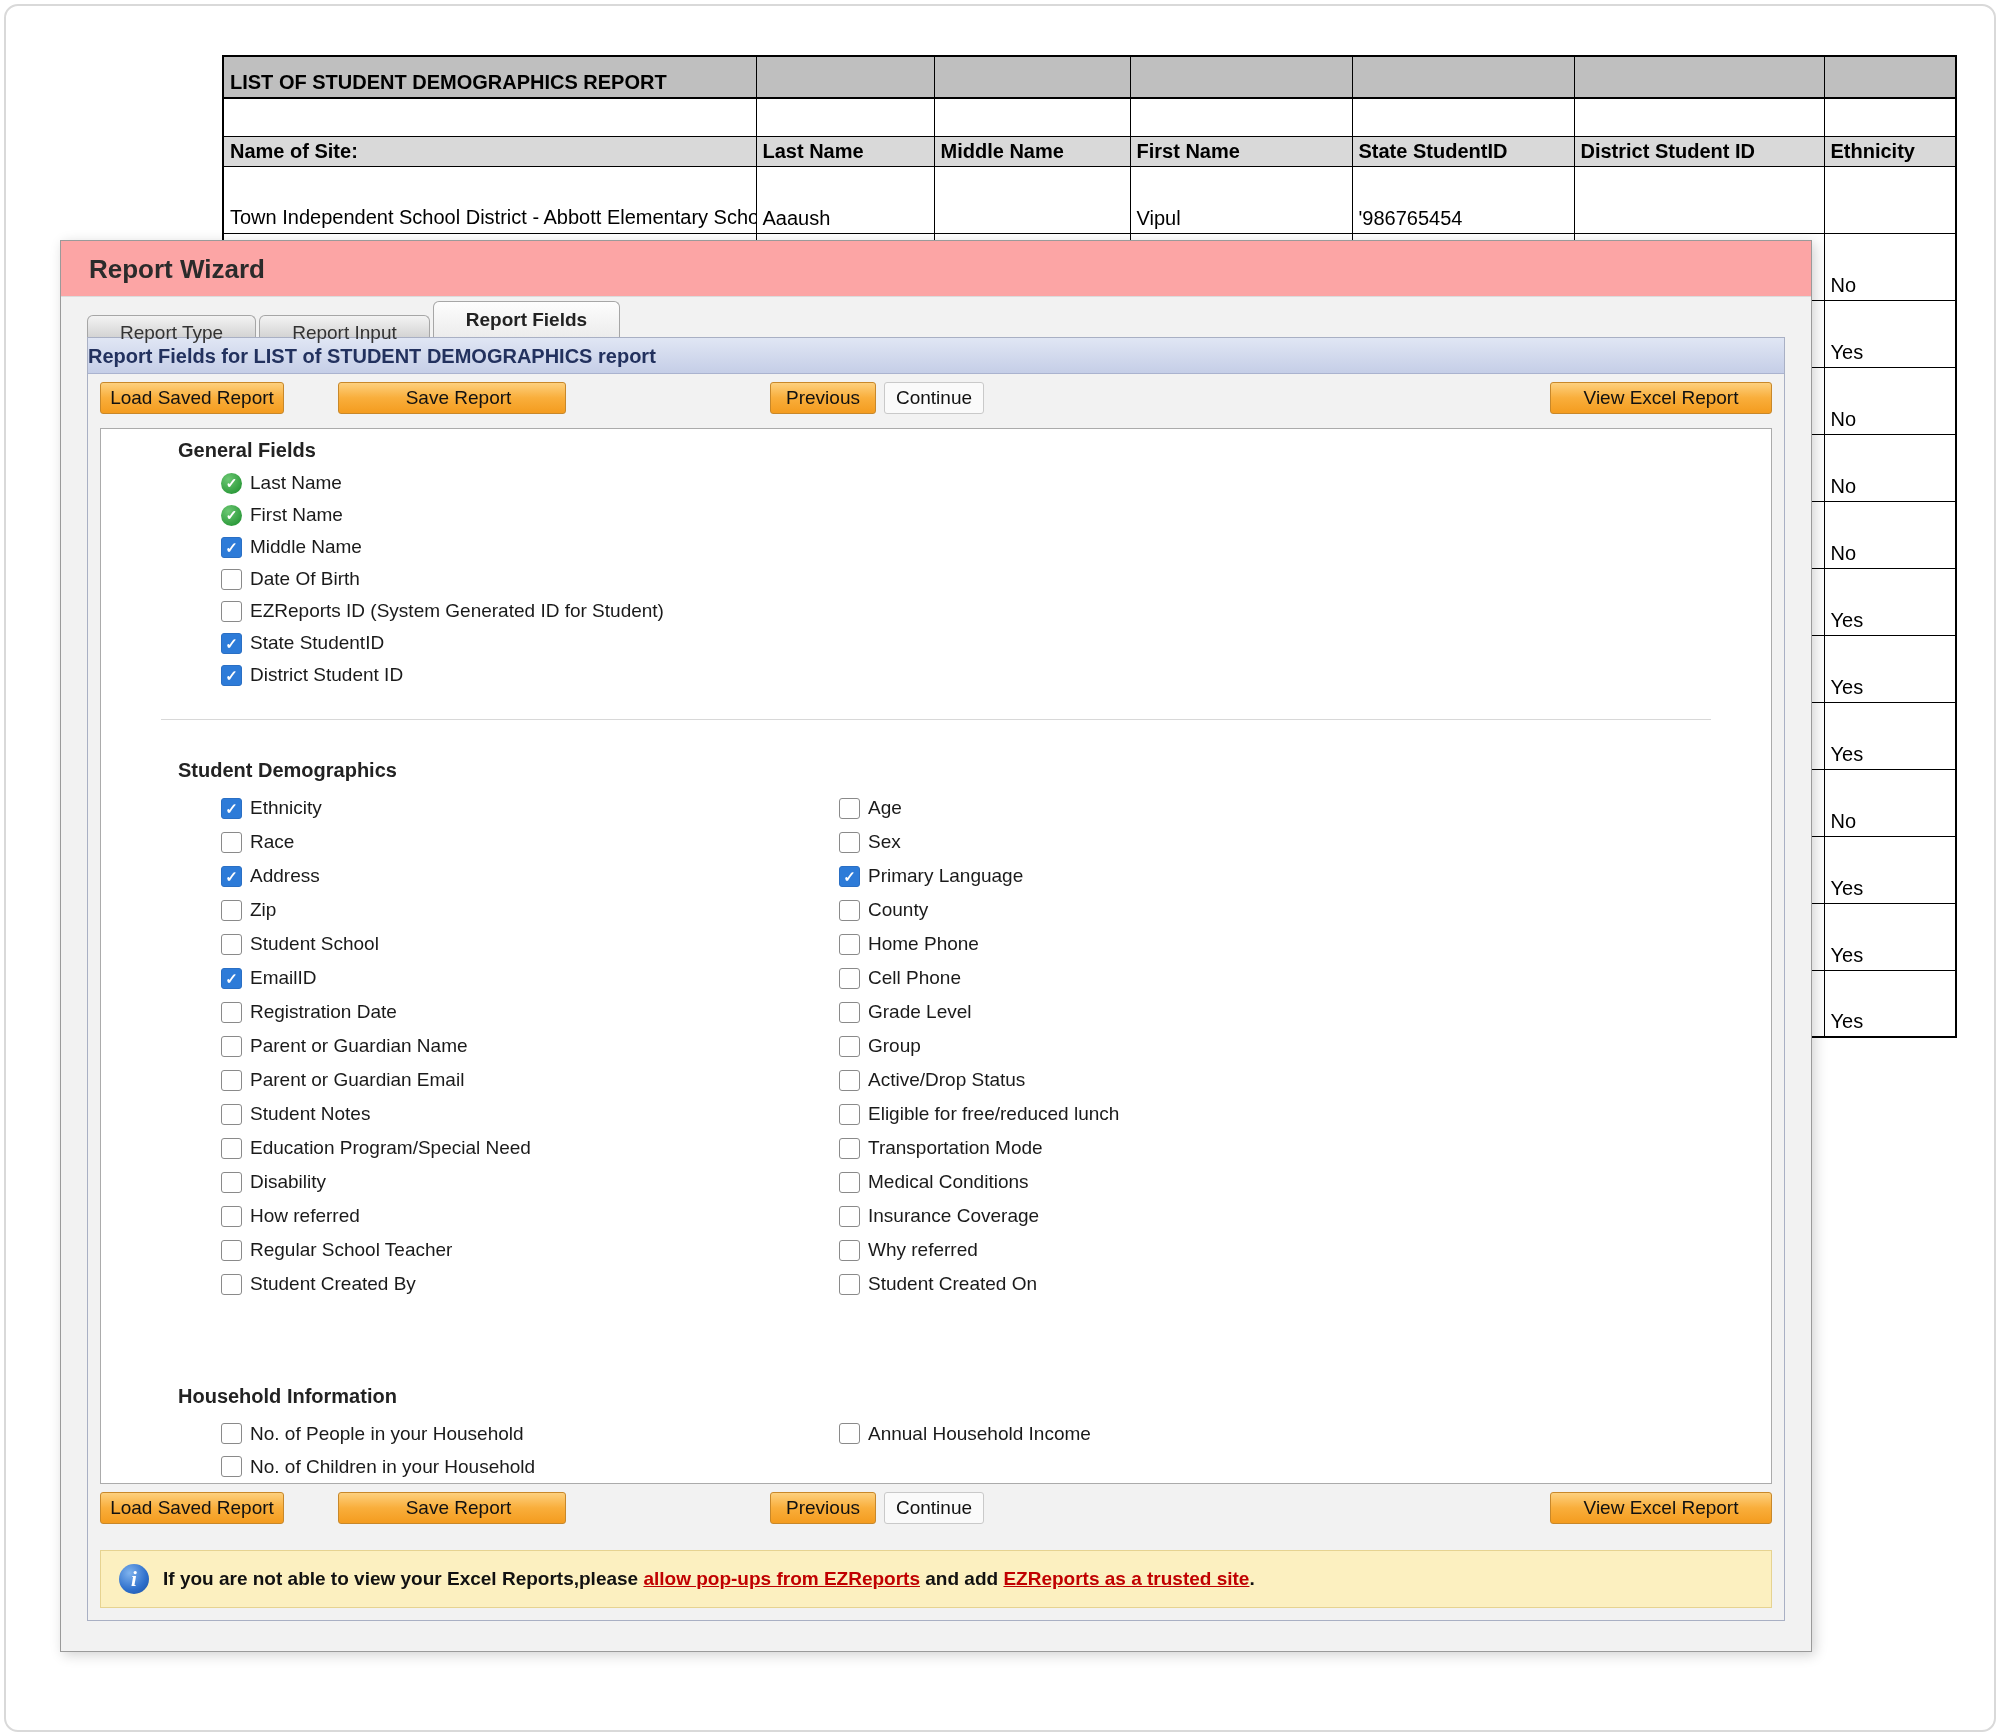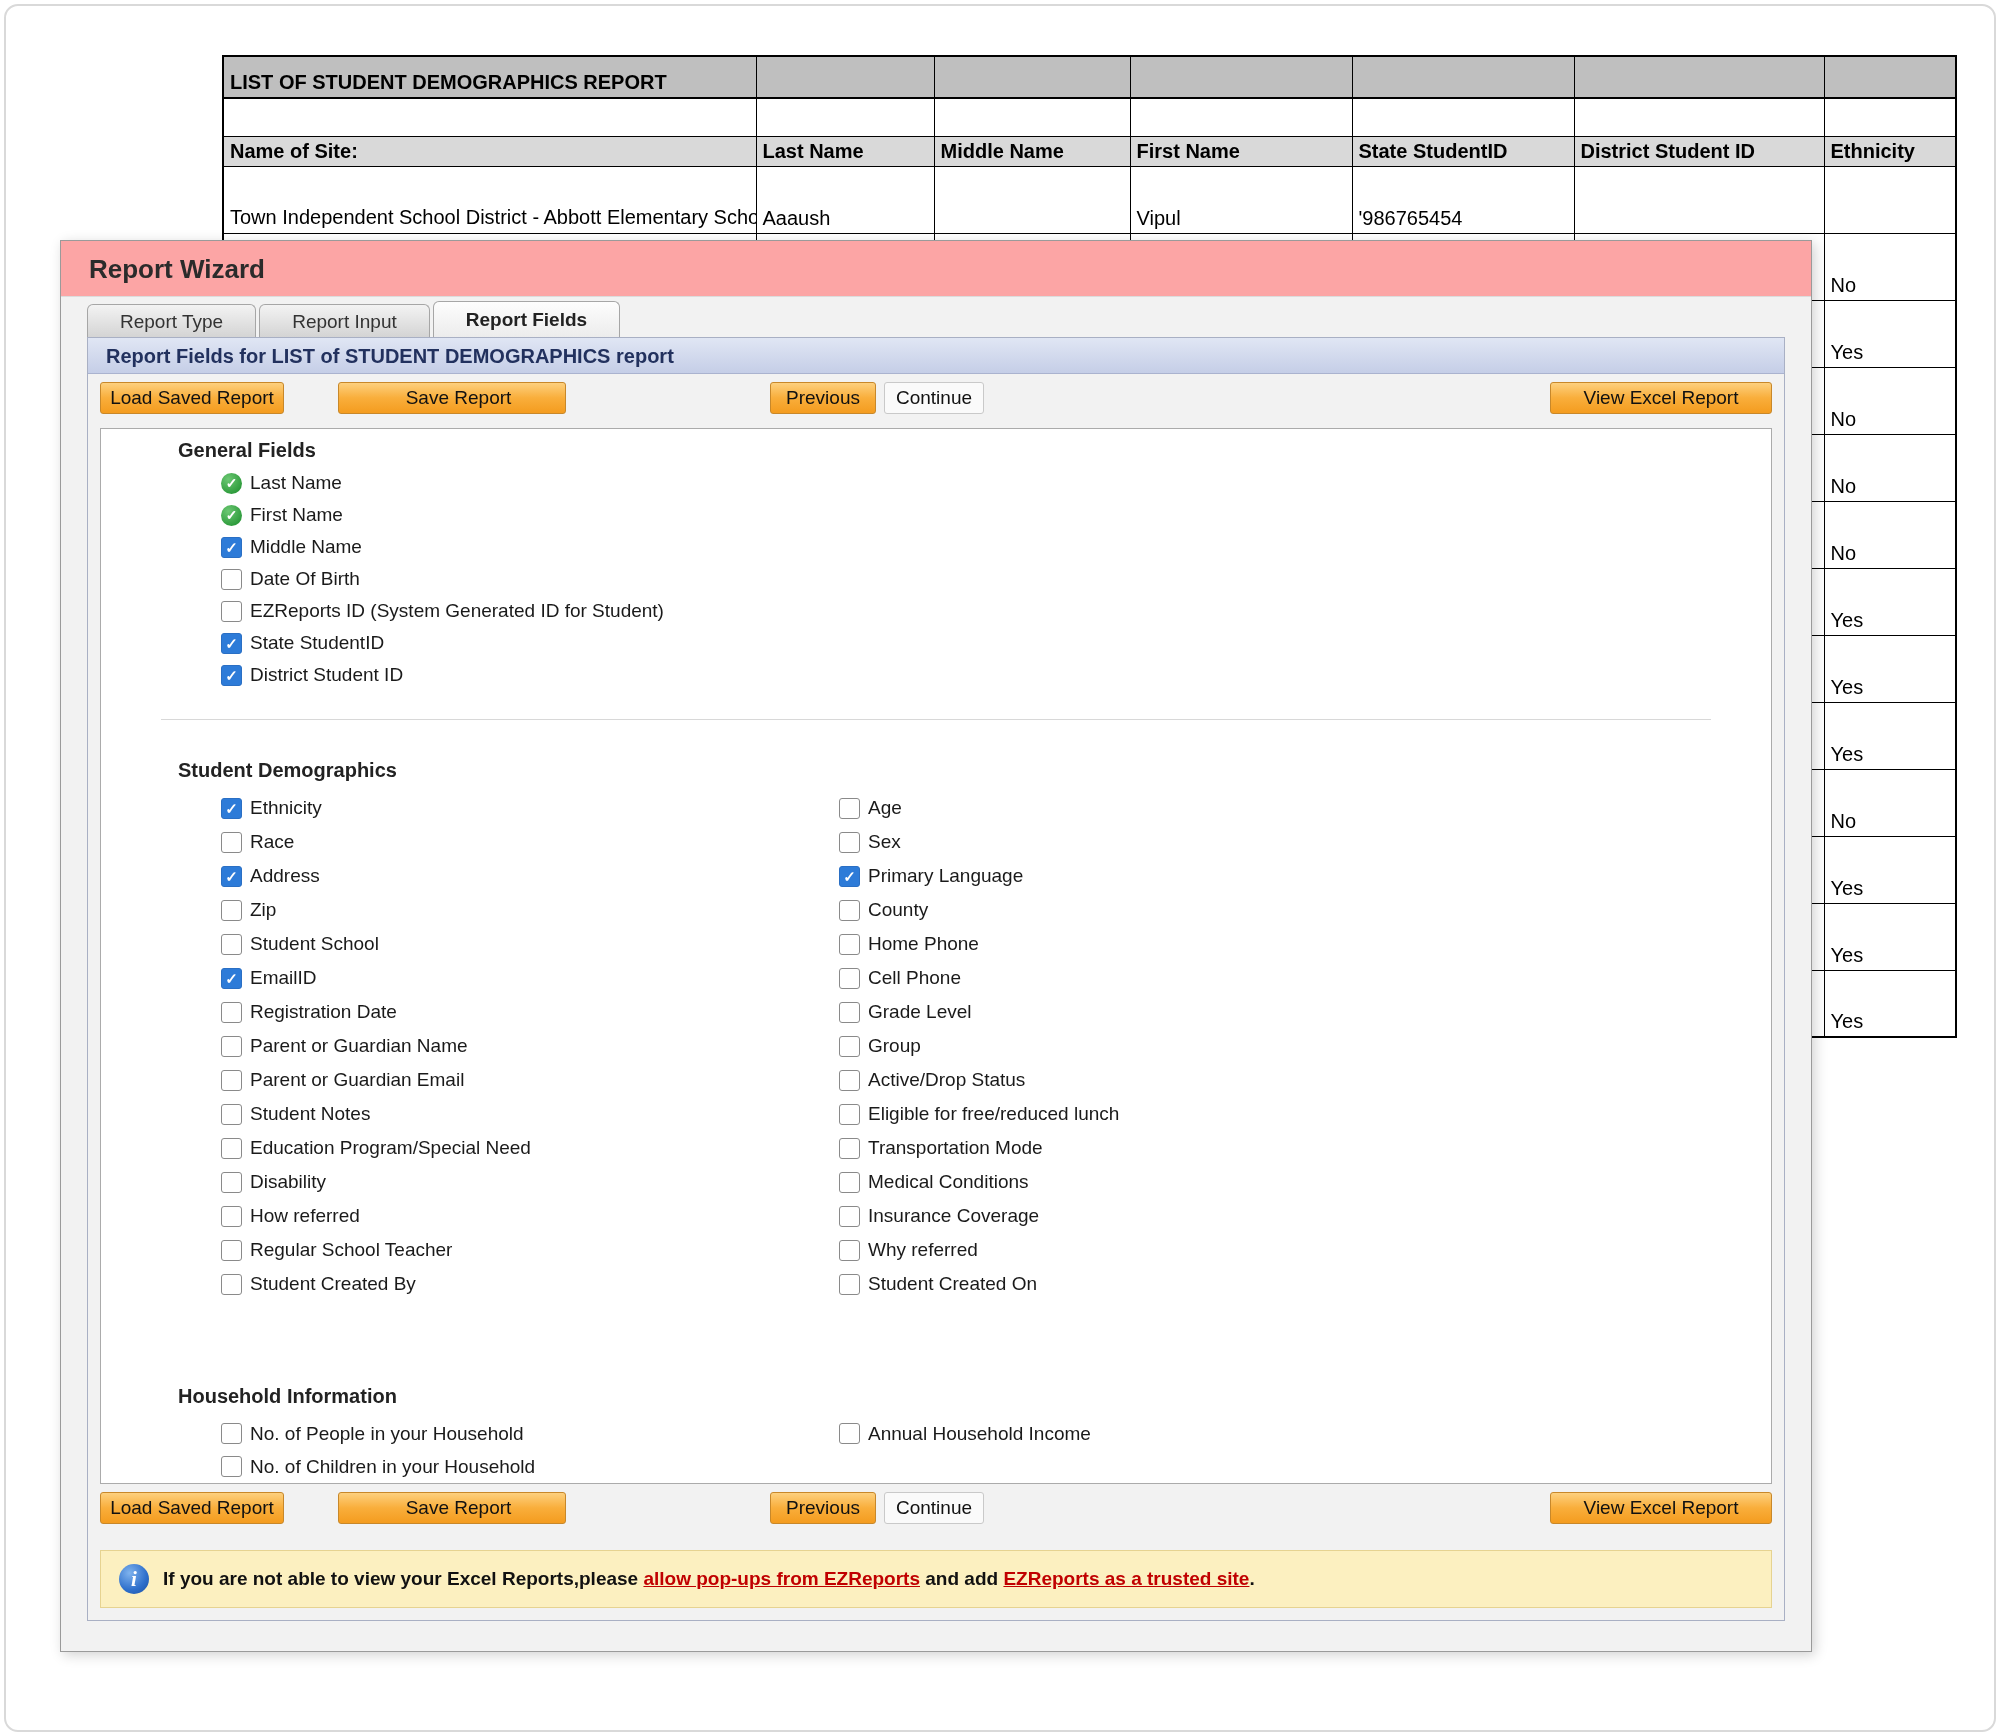--- a/index.html
+++ b/index.html
@@ -13,25 +13,25 @@
   tr.band td { background:#bfbfbf; height:42px; font-weight:bold; border-bottom:2px solid #000; }
   tr.empty td { height:38px; }
   tr.cols td { background:#d9d9d9; font-weight:bold; height:29px; }
   tr.data td, tr.eth td { height:67px; }
   td.site { white-space:normal; line-height:26px; }
 
   
   .dialog { position:absolute; left:60px; top:240px; width:1752px; height:1412px; background:#f2f2f2; border:1px solid #9a9a9a; box-shadow:3px 3px 12px rgba(0,0,0,0.18); z-index:2; }
   .dialog-title { height:56px; line-height:56px; padding-left:28px; font-size:26px; font-weight:bold; color:#2b2b2b; border-bottom:1px solid #dcdcdc; background:#fca5a5; }
   .tabs { display:flex; gap:3px; height:40px; align-items:flex-end; padding-left:26px; }
-  .tab { height:33px; line-height:33px; padding:0 32px; background:linear-gradient(#f3f3f3,#d4d4d4); border:1px solid #a6a6a6; border-bottom:none; border-radius:6px 6px 0 0; font-size:19px; color:#333; cursor:default; }
+  .tab { height:22px; line-height:33px; padding:0 32px; background:linear-gradient(#f3f3f3,#d4d4d4); border:1px solid #a6a6a6; border-bottom:none; border-radius:6px 6px 0 0; font-size:19px; color:#333; cursor:default; }
   .tab.active { height:36px; line-height:36px; background:linear-gradient(#fdfdfd,#ececec); font-weight:bold; color:#222;text-align:right; }
 
   .wizard-body { margin:0 26px; border:1px solid #a9b0c4; background:#f2f2f2; padding-bottom:12px; }
-  .header-bar { height:36px; line-height:36px; padding-left:18px; background:linear-gradient(#e0e6f4,#c5cee7); color:#22315e; font-weight:bold; font-size:20px; border-bottom:1px solid #aab3cf; }
+  .header-bar { height:36px; line-height:36px; background:linear-gradient(#e0e6f4,#c5cee7); color:#22315e; font-weight:bold; font-size:20px; border-bottom:1px solid #aab3cf; }
 
   .toolbar { position:relative; margin:8px 12px 0; height:34px; }
   .btn { position:absolute; top:0; height:32px; line-height:30px; text-align:center; font-size:19px; color:#111; background:linear-gradient(#fdd07e,#f9ae3b 50%,#f49c1f); border:1px solid #c8882a; border-radius:3px; cursor:pointer; }
   .btn.light { background:#fafafa; border:1px solid #c9c9c9; }
   .btn-load { left:0; width:184px; }
   .btn-save { left:238px; width:228px;padding-left:13px; }
   .btn-prev { left:670px; width:106px; }
   .btn-cont { left:784px; width:100px; }
   .btn-excel { right:0; width:222px; }
 

